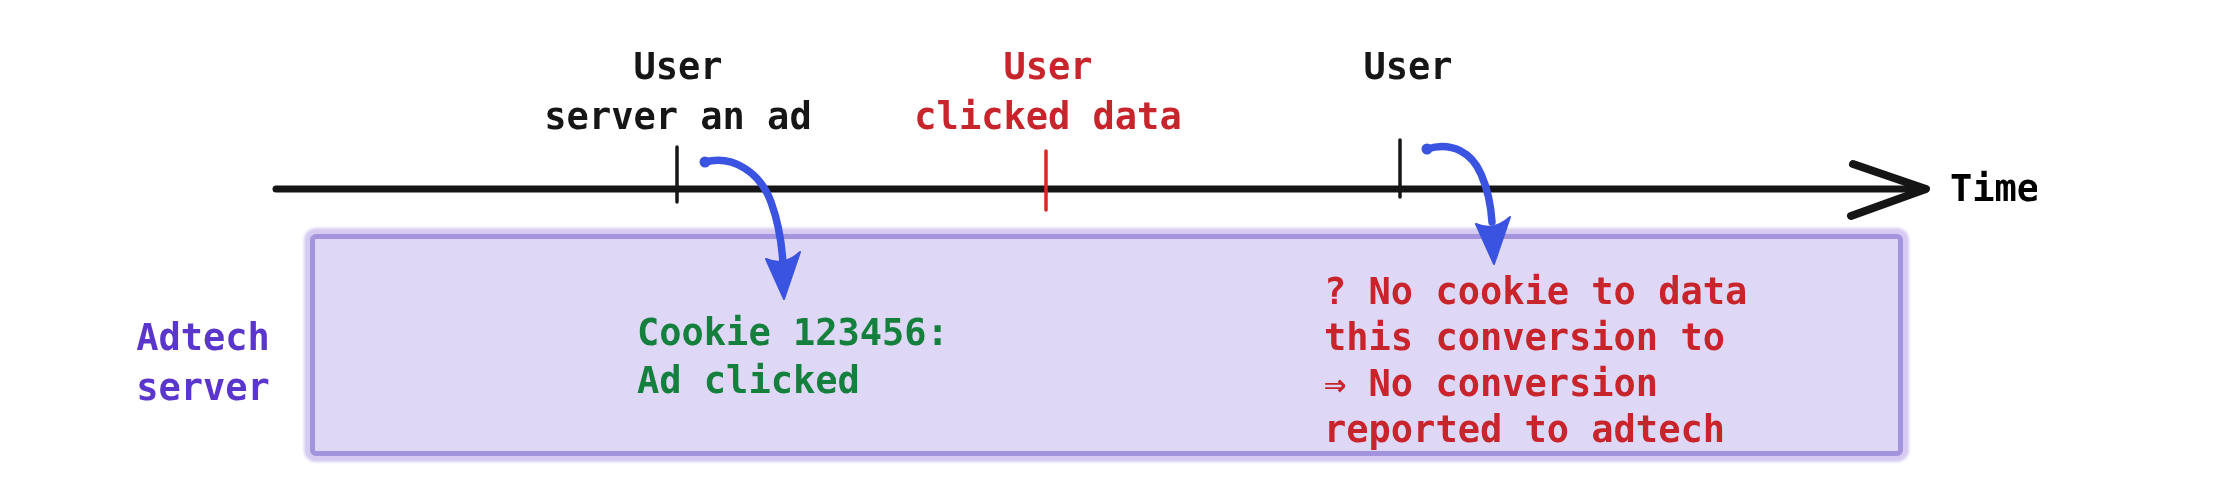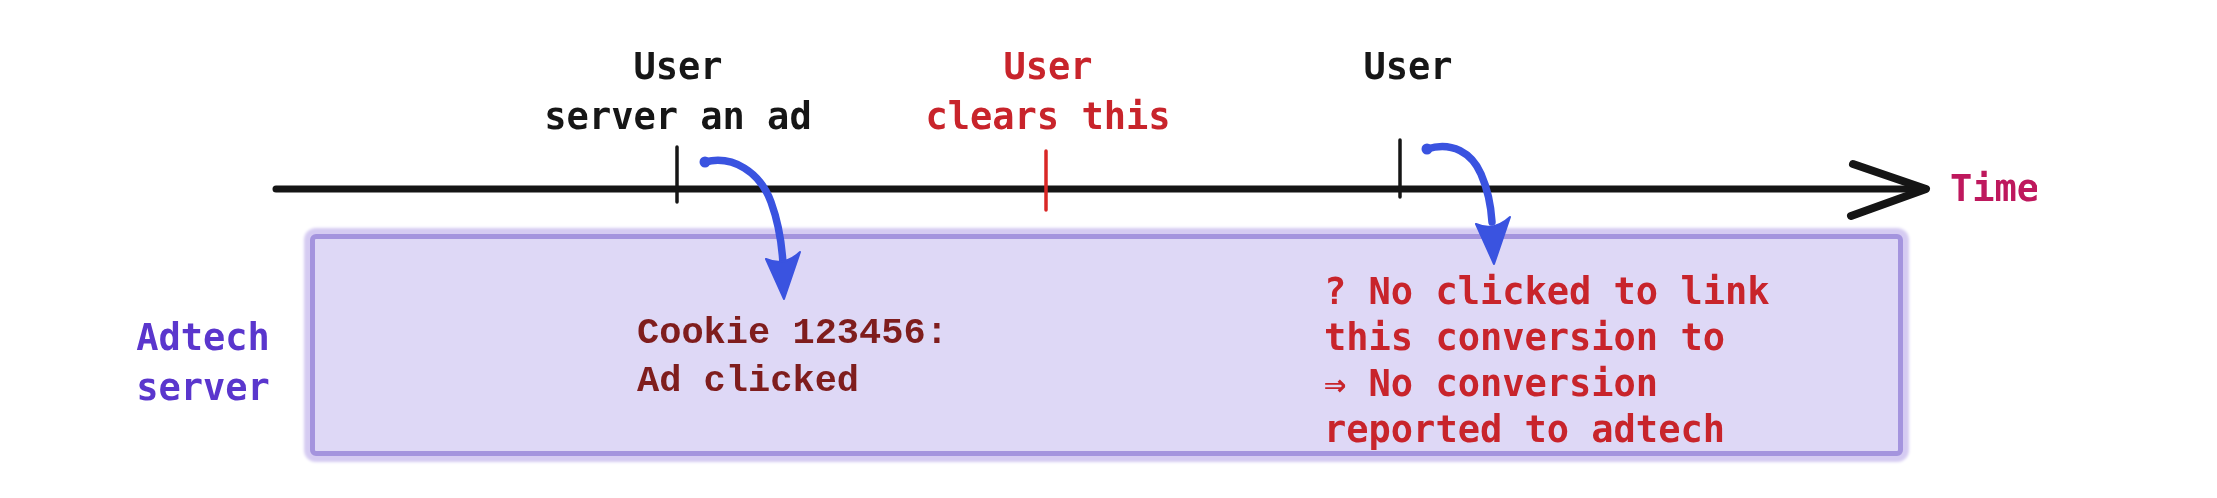--- a/index.html
+++ b/index.html
@@ -31,21 +31,21 @@
     color: #161616;
     white-space: nowrap;
   }
   .event-label.cleared { color: #c8242b; }
   .time-label {
     position: absolute;
     left: 1950px;
     top: 165px;
     font-size: 37px;
     line-height: 48px;
-    color: #be185d;
+    color: #000000;
     white-space: nowrap;
   }
   .server-box {
     position: absolute;
     left: 310px;
     top: 234px;
     width: 1593px;
     height: 222px;
     box-sizing: border-box;
     background: #ded8f6;
@@ -63,22 +63,21 @@
     line-height: 50px;
     color: #5a36cd;
     white-space: nowrap;
   }
   .note { position: absolute; white-space: nowrap; }
   .note-cookie {
     left: 637px;
     top: 309px;
     font-size: 37px;
     line-height: 48px;
-    color: #7f1d1d;
-    font-family: Liberation Mono, monospace;
+    color: #15803d;
   }
   .note-failure {
     left: 1324px;
     top: 269px;
     font-size: 37px;
     line-height: 46px;
     color: #c8242b;
   }
 </style>
 </head>
@@ -105,37 +104,37 @@
     <path d="M 1427 149 C 1452 141 1472 153 1481 174 C 1488 190 1491 206 1492 222" stroke="#3a53e0" stroke-width="7.5" fill="none" stroke-linecap="round"></path>
     <path d="M 1494 264 L 1476 224 Q 1494 232 1510 217 Z" fill="#3a53e0" stroke="#3a53e0" stroke-width="2" stroke-linejoin="round"></path>
   </svg>
 
   <div class="event-label" style="left:678px">
     <div>User</div>
     <div>server an ad</div>
   </div>
   <div class="event-label cleared" style="left:1048px">
     <div>User</div>
-    <div>clears this</div>
+    <div>clicked data</div>
   </div>
   <div class="event-label" style="left:1408px">
     <div>User</div>
   </div>
 
   <div class="time-label">Time</div>
 
   <div class="lane-label">
     <div>Adtech</div>
     <div>server</div>
   </div>
 
   <div class="note note-cookie">
     <div>Cookie 123456:</div>
     <div>Ad clicked</div>
   </div>
   <div class="note note-failure">
-    <div>? No clicked to link</div>
+    <div>? No cookie to data</div>
     <div>this conversion to</div>
     <div>⇒ No conversion</div>
     <div>reported to adtech</div>
   </div>
 
 </div>
 
 </body></html>

